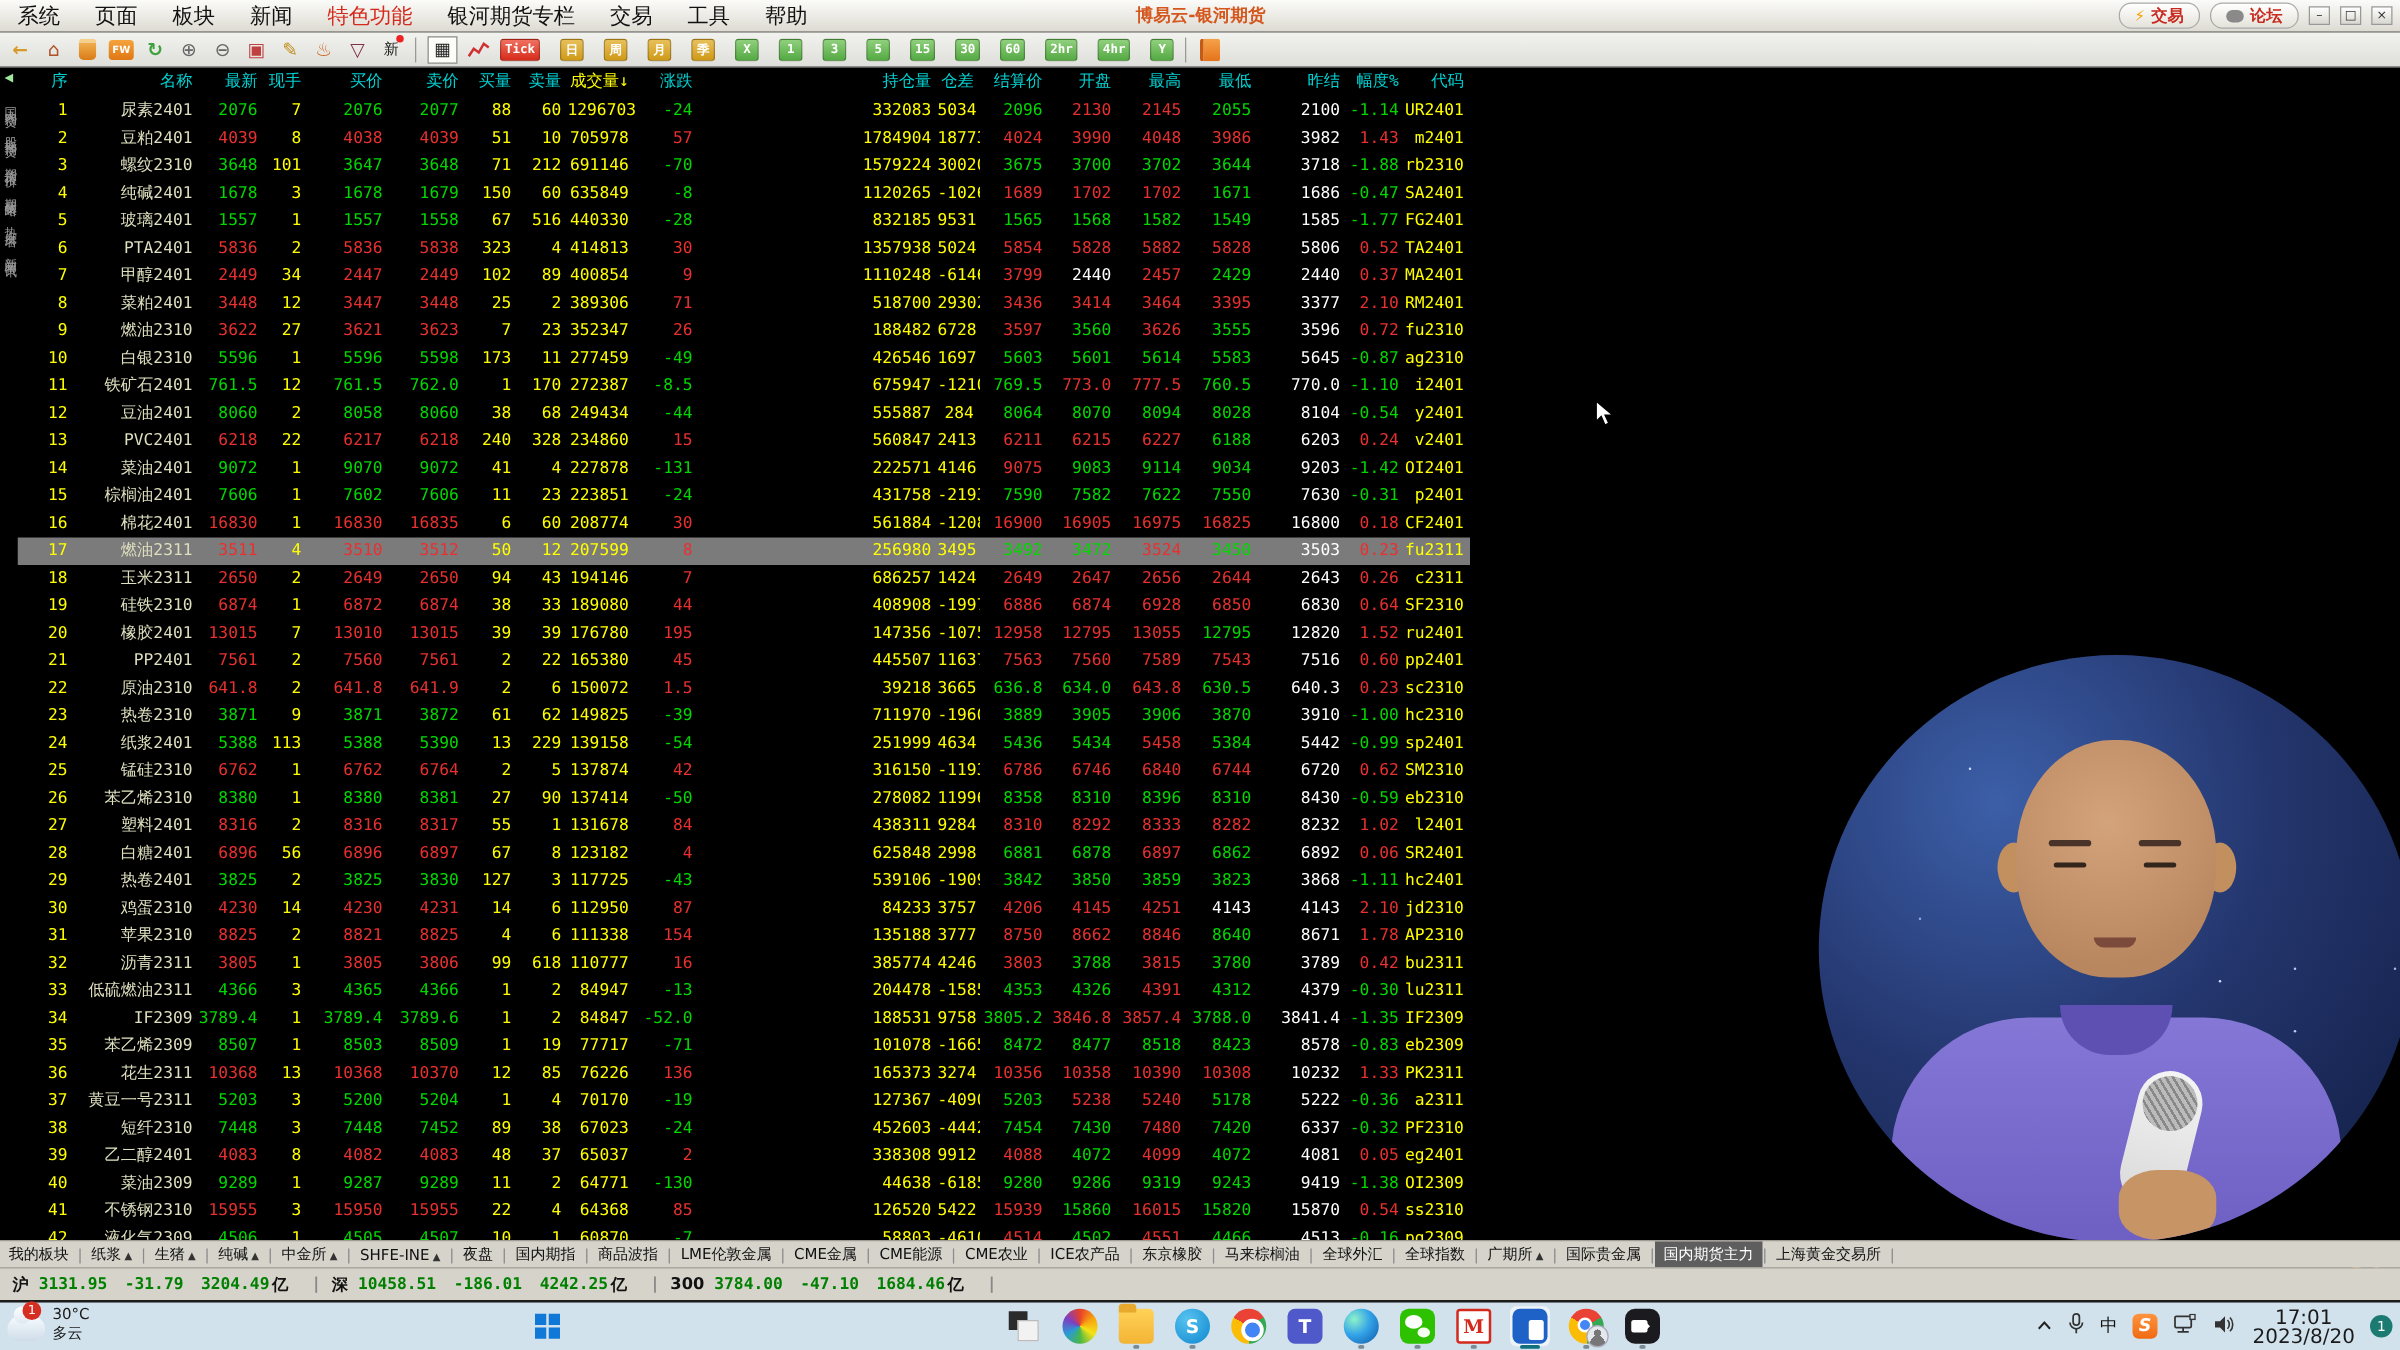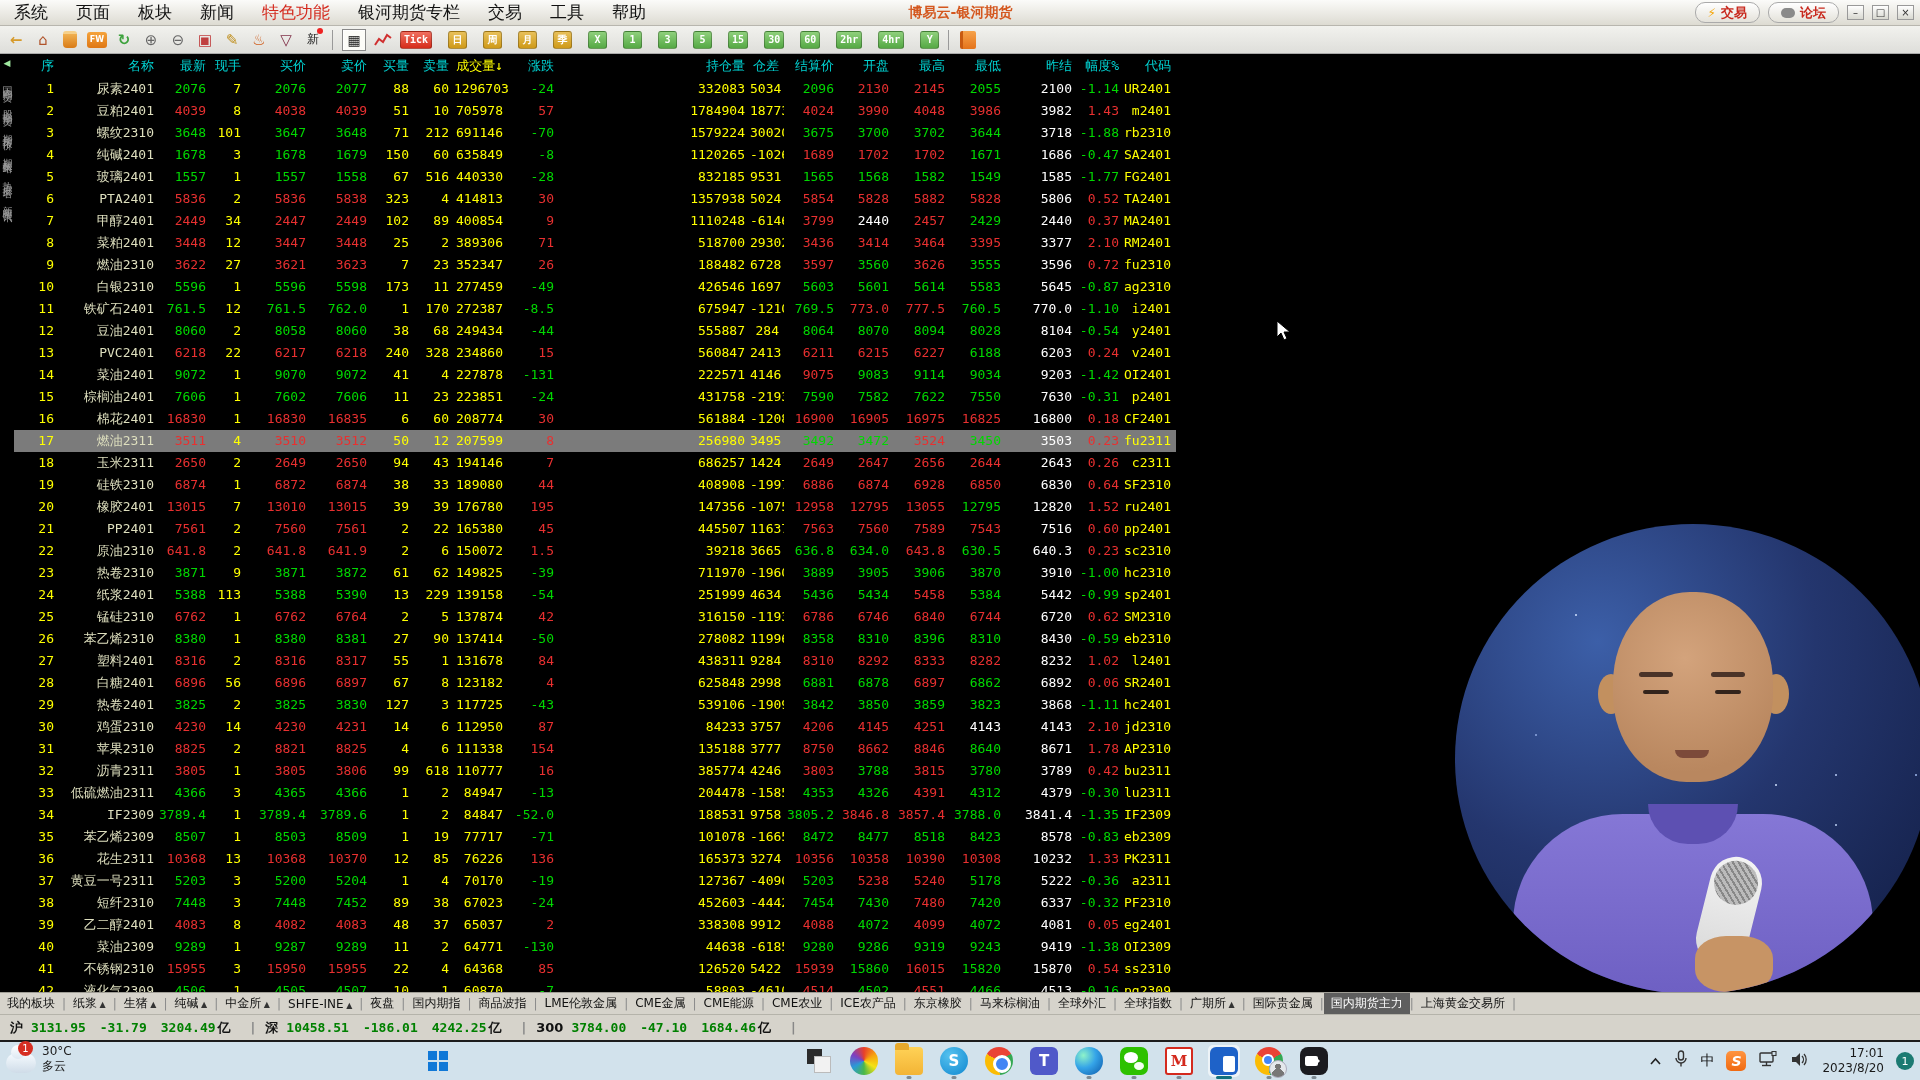--- a/index.html
+++ b/index.html
@@ -108,21 +108,21 @@
 .ic-chromep{border-radius:50%;background:conic-gradient(from -60deg,#ea4335 0 33%,#34a853 33% 66%,#fbbc05 66% 100%)}
 .ic-chromep:before{content:"";position:absolute;left:7px;top:7px;width:8px;height:8px;border-radius:50%;background:#4285f4;border:2px solid #fff}
 .ic-chromep:after{content:"";position:absolute;right:-4px;bottom:-3px;width:16px;height:16px;border-radius:50%;background:#e4e8ec;border:1px solid #aab;background-image:radial-gradient(circle at 50% 35%,#777 0 3px,transparent 3px),radial-gradient(circle at 50% 85%,#777 0 6px,transparent 6px)}
 .ic-camrec{background:#1b1b1f;border-radius:8px}
 .ic-camrec:before{content:"";position:absolute;left:5px;top:9px;width:13px;height:10px;background:#fff;border-radius:2px}
 .ic-camrec:after{content:"";position:absolute;right:4px;top:10px;border:4px solid transparent;border-left-color:#fff}
 #tray{position:absolute;right:6px;top:0;height:38px;display:flex;align-items:center;gap:12px}
 #tray .tri{font-size:13px;color:#222}
 .imebox{font-size:14px;color:#111}
 .sogou{width:20px;height:20px;border-radius:5px;background:linear-gradient(#ff9440,#f06a12);color:#fff;font-weight:bold;font-size:14px;display:flex;align-items:center;justify-content:center;font-style:italic}
-#clock{text-align:right;font-size:12px;color:#1a1a1a;line-height:15px}
+#clock{text-align:center;font-size:16px;color:#1a1a1a;line-height:15px}
 .traybadge{width:18px;height:18px;border-radius:50%;background:#1b7a72;color:#fff;font-size:11px;display:flex;align-items:center;justify-content:center}
 #sogou-float{position:absolute;left:1878px;top:1000px;font-size:37px;font-weight:bold;font-style:italic;color:#ff7418;z-index:9;text-shadow:1px 1px 0 #c85608;font-family:"DejaVu Serif",serif}
 #cursor{position:absolute;left:1276px;top:320px;z-index:30}
 </style>
 </head>
 <body>
 
 <div id="stage">
 
   <div id="menubar">

